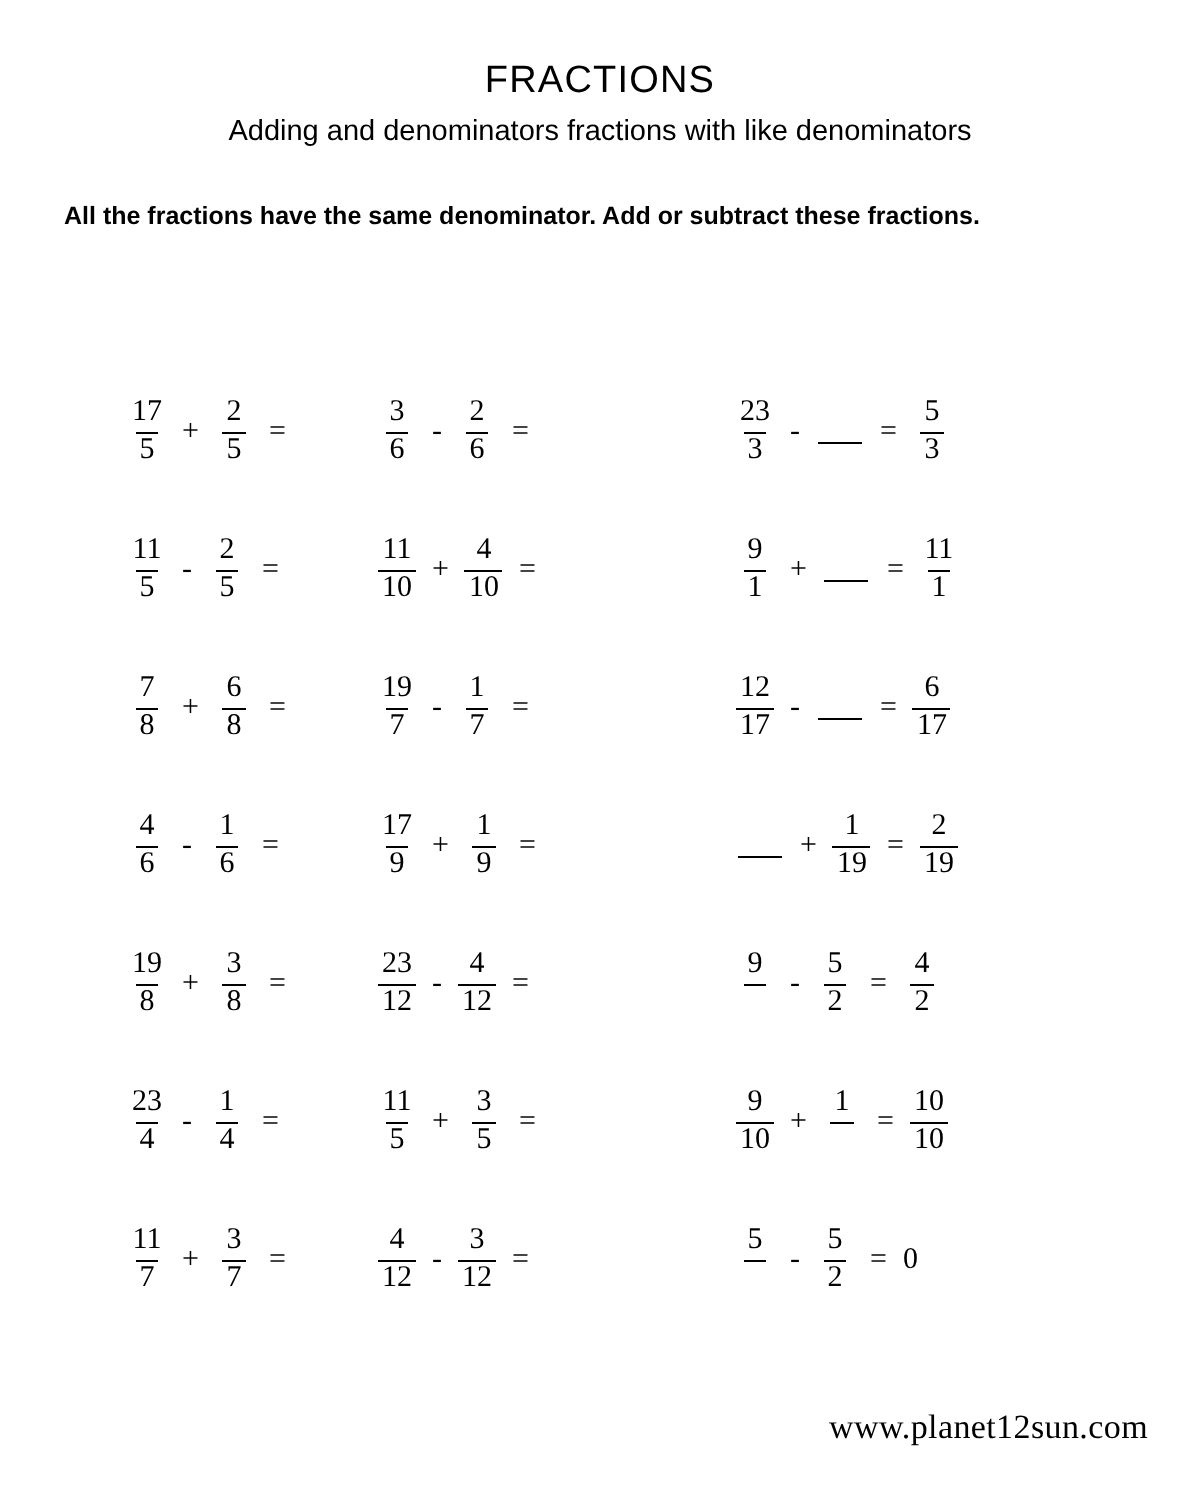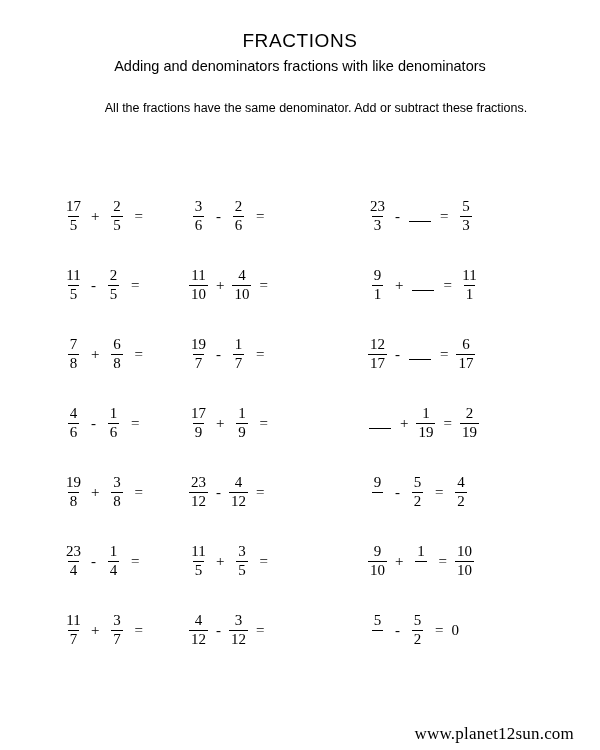--- a/index.html
+++ b/index.html
@@ -28,24 +28,24 @@
     line-height: 1.2;
   }
   .subtitle {
     font-size: 14.5px;
     font-weight: 400;
     margin-top: 5px;
     line-height: 1.2;
   }
   .instruction {
     font-size: 12.5px;
-    font-weight: 400;
+    font-weight: 700;
     margin-top: 26px;
     padding-left: 32px;
-    text-align: center;
+    text-align: left;
   }
 
   
   .grid {
     position: absolute;
     top: 182px;
     left: 0;
     width: 600px;
   }
   .row {
@@ -112,21 +112,21 @@
   }
   .result-num {
     display: inline-block;
     padding-left: 1px;
   }
 
   
   .footer {
     position: absolute;
     right: 26px;
-    bottom: 6px;
+    bottom: 26px;
     font-family: "Liberation Serif", serif;
     font-size: 17px;
     letter-spacing: 0.2px;
     margin-top: 29px;
   }
 </style>
 </head>
 <body>
 
 <div class="header">

